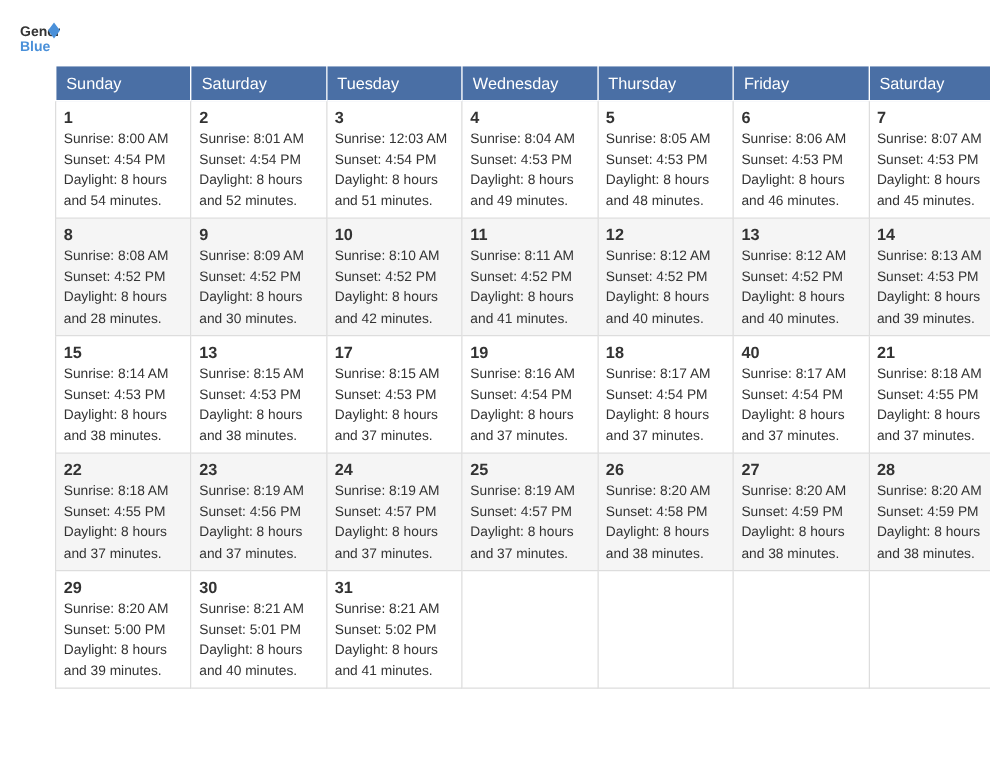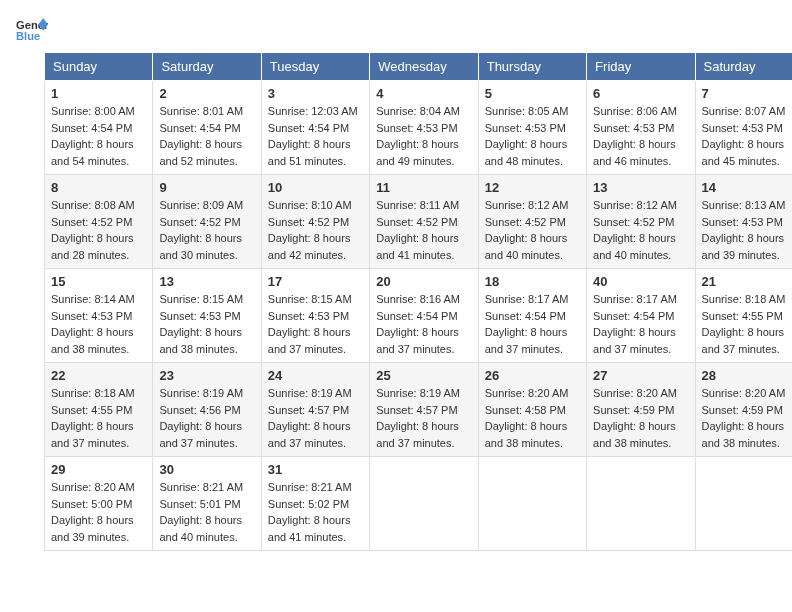--- a/index.html
+++ b/index.html
@@ -242,21 +242,21 @@
       </td>
         <td>
         <span class="day-num">17</span>
         <div class="day-info">
           <span>Sunrise: 8:15 AM</span><br>
           <span>Sunset: 4:53 PM</span><br>
           <span>Daylight: 8 hours and 37 minutes.</span>
         </div>
       </td>
         <td>
-        <span class="day-num">20</span>
+        <span class="day-num">19</span>
         <div class="day-info">
           <span>Sunrise: 8:16 AM</span><br>
           <span>Sunset: 4:54 PM</span><br>
           <span>Daylight: 8 hours and 37 minutes.</span>
         </div>
       </td>
         <td>
         <span class="day-num">18</span>
         <div class="day-info">
           <span>Sunrise: 8:17 AM</span><br>

